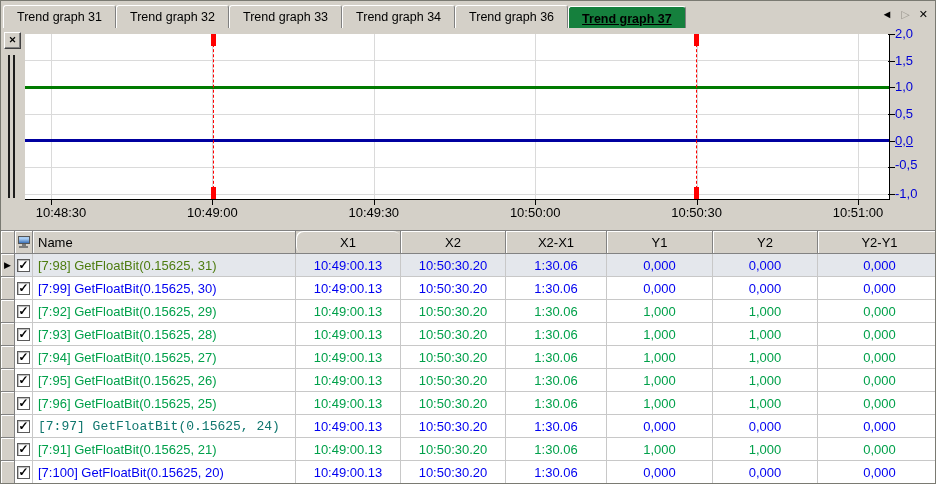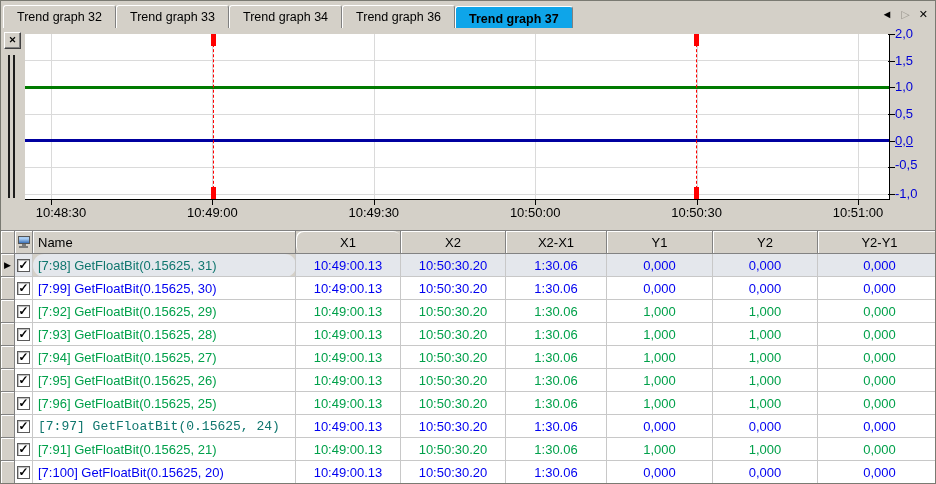--- a/index.html
+++ b/index.html
@@ -5,21 +5,21 @@
   html,body{margin:0;padding:0;}
   body{font-family:"Liberation Sans",sans-serif;background:#999;}
   #win{position:relative;width:936px;height:484px;background:#d4d0c8;overflow:hidden;
        box-sizing:border-box;border:1px solid #7a7a72;}
 
   
   #tabbar{position:relative;height:27px;display:flex;align-items:flex-end;padding-left:2px;box-sizing:border-box;}
   .tab{box-sizing:border-box;height:23px;line-height:22px;padding:0 13px;font-size:12.5px;color:#000;
        background:#d4d0c8;border:1px solid #808080;border-bottom:none;border-top-color:#fff;border-left-color:#fff;
        border-radius:3px 3px 0 0;white-space:nowrap;cursor:default;}
-  .tab.active{height:22px;line-height:25px;font-weight:bold;background:#0ea5e9;position:relative;z-index:2;}
+  .tab.active{height:22px;line-height:25px;font-weight:bold;background:#15803d;position:relative;z-index:2;text-decoration:underline;}
   #tabctrls{position:absolute;right:7px;top:7px;display:flex;gap:9px;align-items:center;font-size:11px;color:#000;}
   #tabctrls .ctl{cursor:default;line-height:13px;}
   #tabctrls .disabled{color:#9a968e;}
 
   
   #chartArea{position:relative;height:202px;background:#d4d0c8;}
   #chartClose{position:absolute;left:3px;top:4px;width:17px;height:17px;box-sizing:border-box;
       background:#d4d0c8;border:1px solid;border-color:#fff #404040 #404040 #fff;
       box-shadow:inset -1px -1px 0 #808080;font-size:9px;font-weight:bold;text-align:center;line-height:14px;}
   #vslider{position:absolute;left:7px;top:27px;width:7px;height:143px;box-sizing:border-box;
@@ -57,20 +57,21 @@
   .mon .stand{width:4px;height:2px;background:#7a7a7a;margin:0 auto;}
   .mon .base{width:9px;height:2px;background:#7a7a7a;margin:0 auto;}
 </style>
 </head>
 <body>
 
 <div id="win">
 
   <div id="tabbar">
 
+    <div class="tab">Trend graph 31</div>
       <div class="tab">Trend graph 32</div>
       <div class="tab">Trend graph 33</div>
       <div class="tab">Trend graph 34</div>
       <div class="tab">Trend graph 36</div>
       <div class="tab active">Trend graph 37</div>
       <div id="tabctrls">
       <span class="ctl" id="tabScrollLeft">◄</span>
       <span class="ctl disabled" id="tabScrollRight">▷</span>
       <span class="ctl" id="tabClose">✕</span>
     </div>
@@ -151,21 +152,21 @@
           <th style="width: 104px;">Y2</th>
           <th style="width: 123px;">Y2-Y1</th>
         </tr>
       </thead>
     <tbody>
         <tr class="selected">
           <td class="sel">▶</td>
           <td>
             <div class="cbx">✓</div>
           </td>
-          <td class="name" style="color: #0f766e; border-radius: 11px;">[7:98] GetFloatBit(0.15625, 31)</td>
+          <td class="name" style="color: #4d7c0f;">[7:98] GetFloatBit(0.15625, 31)</td>
           <td style="color: rgb(0, 0, 240);">10:49:00.13</td>
           <td style="color: rgb(0, 0, 240);">10:50:30.20</td>
           <td style="color: rgb(0, 0, 240);">1:30.06</td>
           <td style="color: rgb(0, 0, 240);">0,000</td>
           <td style="color: rgb(0, 0, 240);">0,000</td>
           <td style="color: rgb(0, 0, 240);">0,000</td>
         </tr>
         <tr>
           <td class="sel"></td>
           <td>

